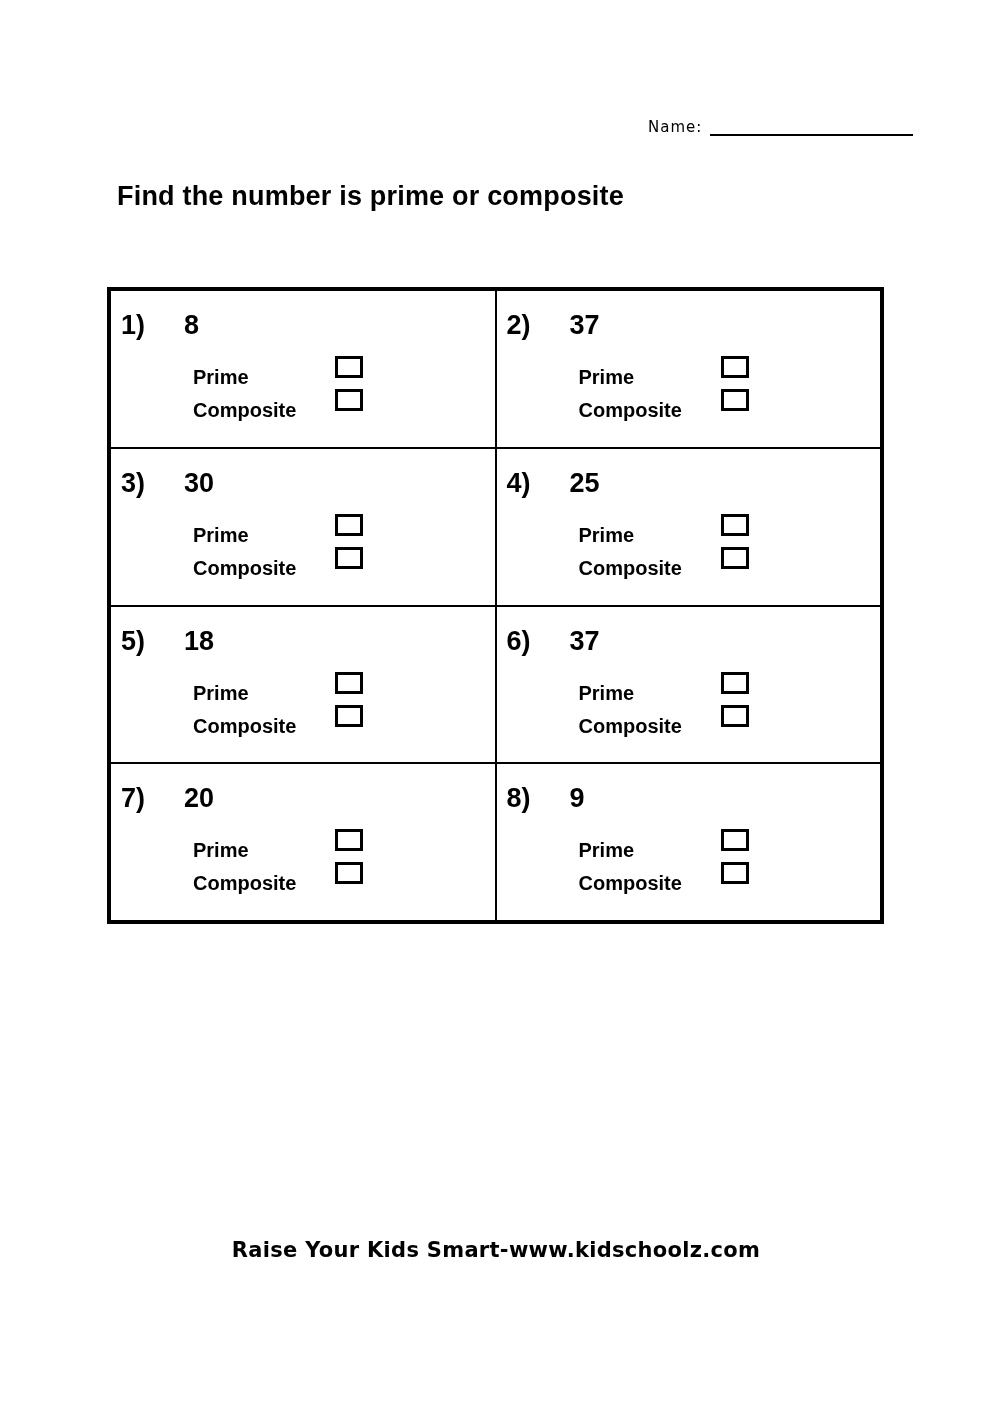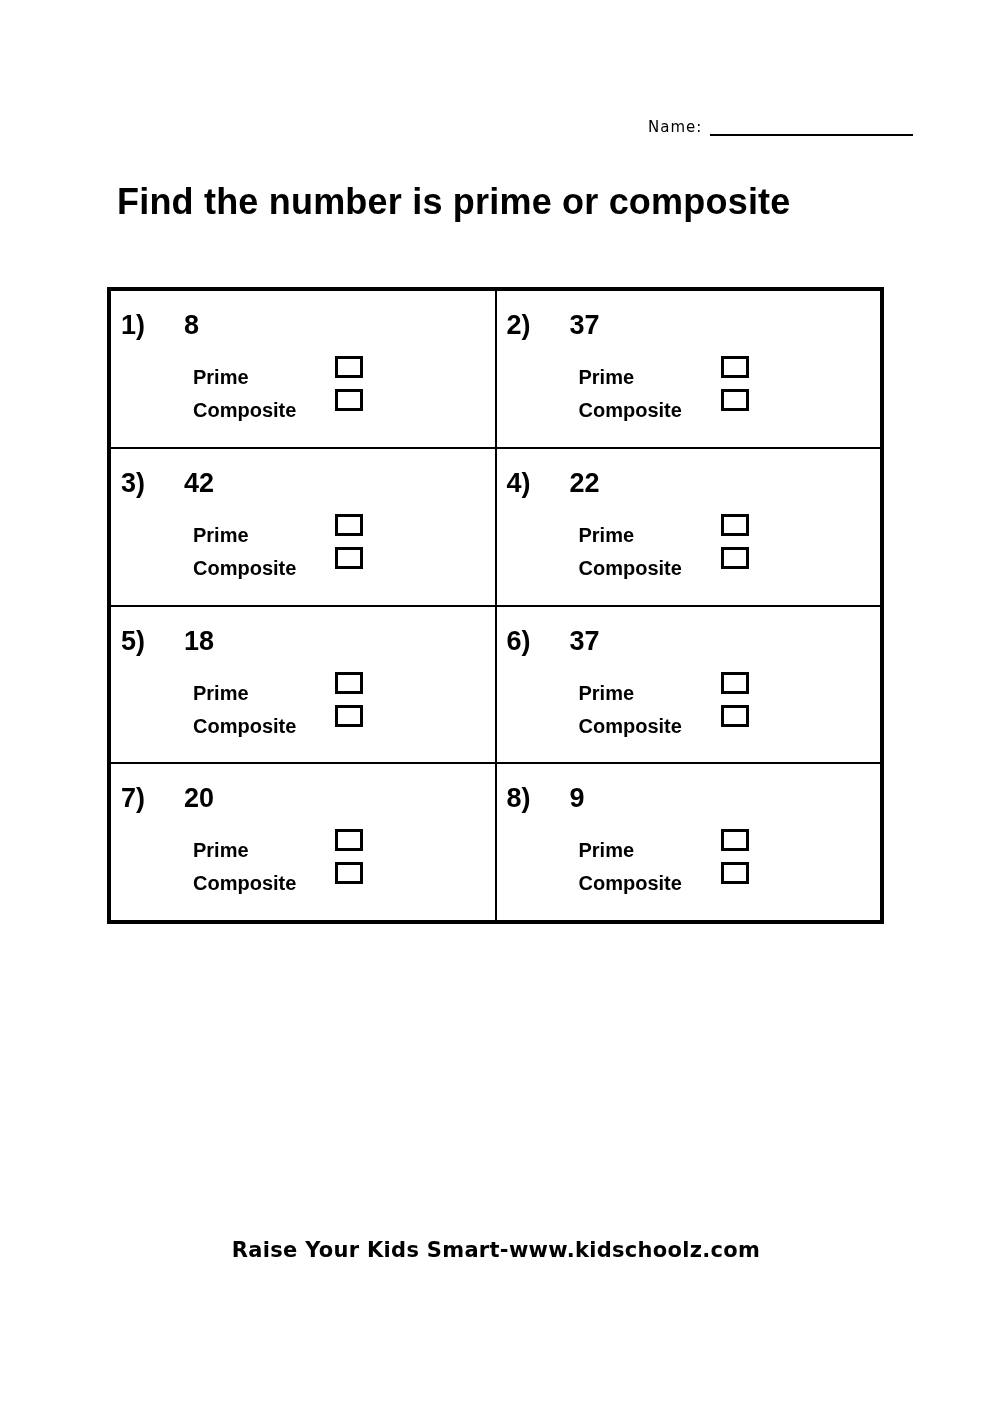--- a/index.html
+++ b/index.html
@@ -30,21 +30,21 @@
     border-bottom: 2.5px solid #000;
     margin-left: 8px;
     height: 16px;
   }
 
   
   .page-title {
     position: absolute;
     top: 181px;
     left: 117px;
-    font-size: 36px;
+    font-size: 27px;
     font-weight: bold;
     letter-spacing: 0.2px;
   }
 
   
   .worksheet-table {
     position: absolute;
     top: 287px;
     left: 107px;
     width: 777px;
@@ -143,38 +143,38 @@
       <div class="opt">
         <span class="opt-label">Composite</span>
         <span class="checkbox"></span>
       </div>
     </div>
   </div>
 
   <div class="cell">
     <div class="prob-head">
       <span class="pnum">3)</span>
-      <span class="pval">42</span>
+      <span class="pval">30</span>
     </div>
     <div class="opts">
       <div class="opt">
         <span class="opt-label">Prime</span>
         <span class="checkbox"></span>
       </div>
       <div class="opt">
         <span class="opt-label">Composite</span>
         <span class="checkbox"></span>
       </div>
     </div>
   </div>
 
   <div class="cell">
     <div class="prob-head">
       <span class="pnum">4)</span>
-      <span class="pval">22</span>
+      <span class="pval">25</span>
     </div>
     <div class="opts">
       <div class="opt">
         <span class="opt-label">Prime</span>
         <span class="checkbox"></span>
       </div>
       <div class="opt">
         <span class="opt-label">Composite</span>
         <span class="checkbox"></span>
       </div>

